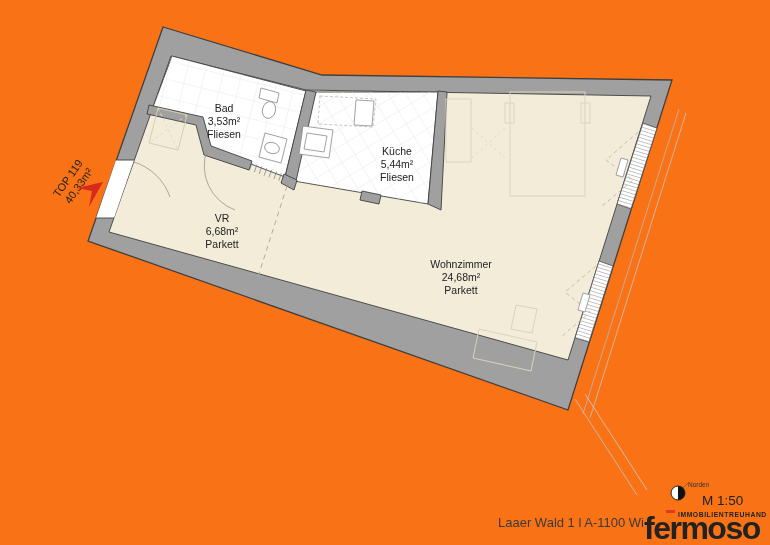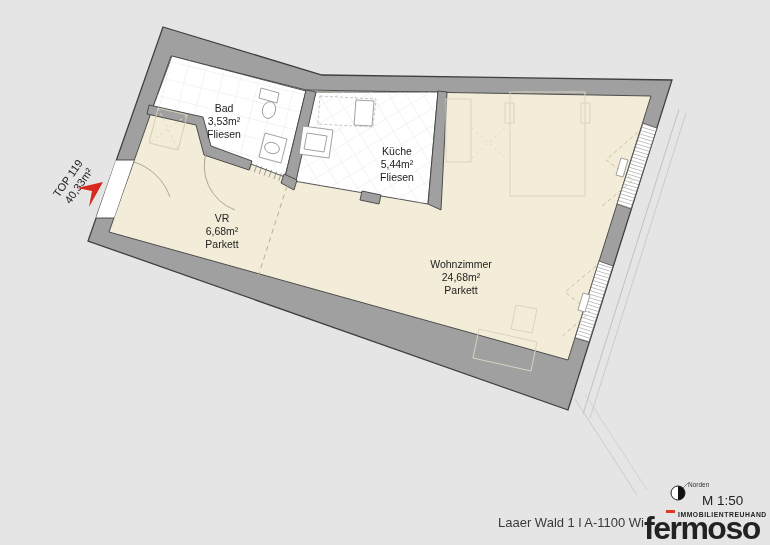--- a/index.html
+++ b/index.html
@@ -1,17 +1,17 @@
 <!DOCTYPE html>
 <html><head>
 <meta charset="utf-8">
 <style>
   html,body{margin:0;padding:0;background:#ffffff;}
   body{font-family:"Liberation Sans", sans-serif;}
-  .page{position:relative;width:770px;height:545px;background:#e5e5e5;overflow:hidden;}
+  .page{position:relative;width:770px;height:545px;background:#f97316;overflow:hidden;}
   svg{display:block;}
   svg text{font-family:"Liberation Sans", sans-serif;fill:#222222;}
   .room-label{font-size:10.5px;}
   .unit-label{font-size:11px;}
   .addr{font-size:13px;fill:#3a3a3a;}
   .scale{font-size:13.5px;fill:#222;}
   .norden{font-size:6.5px;fill:#333;}
   .logo-tagline{font-size:6.8px;font-weight:bold;letter-spacing:0.55px;}
   .logo-brand{font-size:32px;font-weight:bold;letter-spacing:-1.5px;}
 </style>

